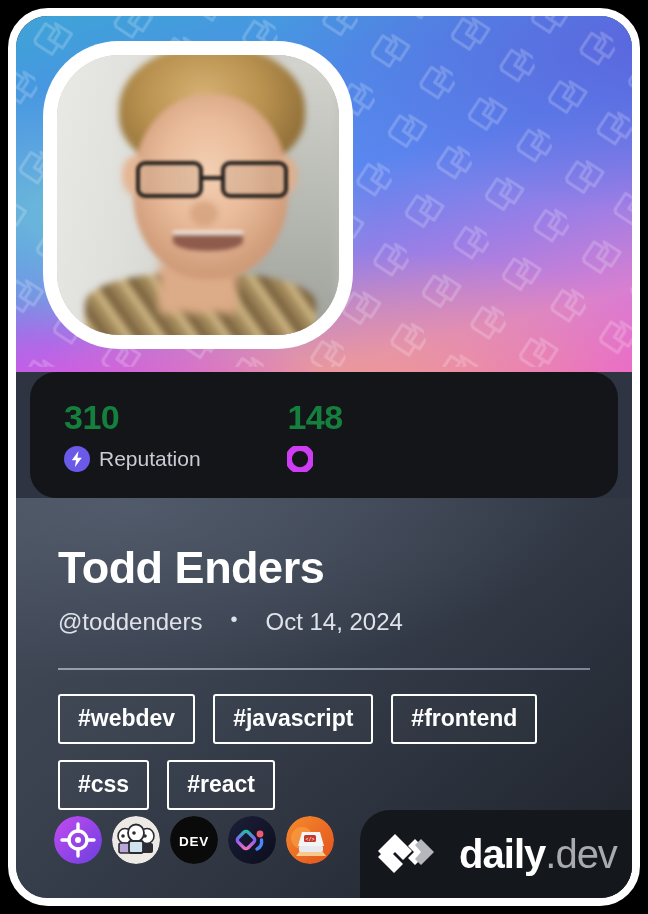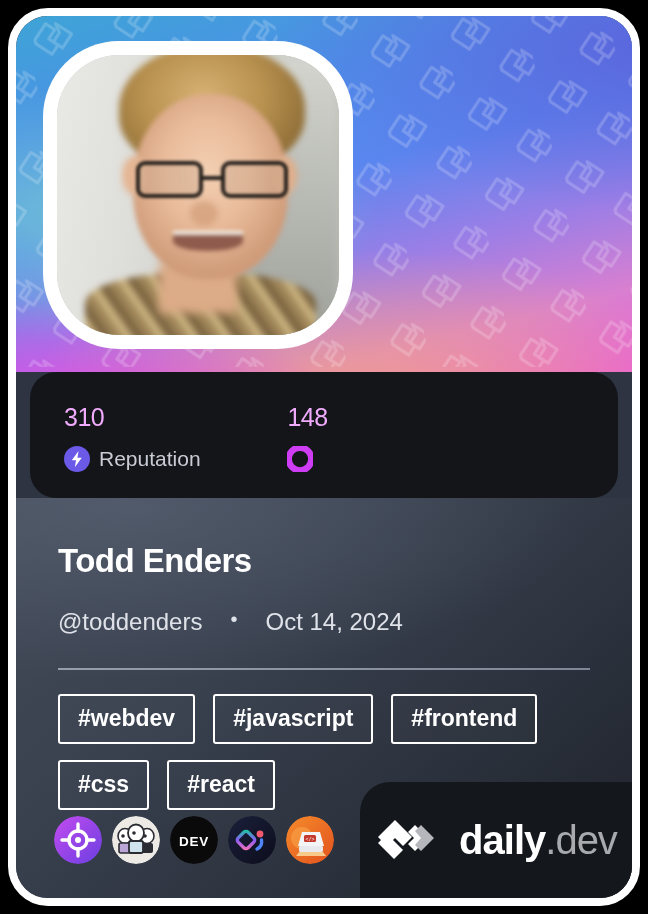--- a/index.html
+++ b/index.html
@@ -127,23 +127,23 @@
     background:#131519;
     border-radius:26px;
     display:flex;
     padding:22px 0 0 0;
   }
   .stat { padding-left:34px; }
   .stat:nth-child(1){ width:38%; }
   .stat:nth-child(2){ width:33%; }
   .stat:nth-child(3){ width:29%; }
   .stat-value {
-    color:#f0abfc;
-    font-size:25px;
-    font-weight:400;
+    color:#15803d;
+    font-size:34px;
+    font-weight:700;
     letter-spacing:-.5px;
     line-height:46px;
   }
   .stat-label {
     display:flex;
     align-items:center;
     gap:9px;
     margin-top:6px;
     color:#c9ccd4;
     font-size:21px;
@@ -155,21 +155,21 @@
     position:absolute;
     left:0; right:0; top:482px; bottom:0;
     background:
       radial-gradient(120% 70% at 18% 2%, rgba(110,120,140,.38) 0%, rgba(110,120,140,0) 62%),
       linear-gradient(140deg,#434b59 0%, #3a4250 34%, #2b313c 70%, #1d2129 100%);
   }
   #name {
     position:absolute;
     left:42px; top:44px;
     color:#fff;
-    font-size:33px;
+    font-size:45px;
     font-weight:700;
     letter-spacing:-.5px;
   }
   #meta {
     position:absolute;
     left:42px; top:110px;
     display:flex;
     align-items:flex-start;
     gap:28px;
     color:#dfe2e8;
@@ -213,21 +213,21 @@
     border-radius:50%;
     overflow:hidden;
     position:relative;
     flex:0 0 48px;
   }
 
   
   #logo-panel {
     position:absolute;
     right:0; bottom:0;
-    width:272px; height:116px;
+    width:272px; height:88px;
     background:#14171c;
     border-top-left-radius:30px;
     display:flex;
     align-items:center;
     justify-content:center;
     gap:12px;
   }
   #logo-text {
     font-size:40px;
     font-weight:700;

